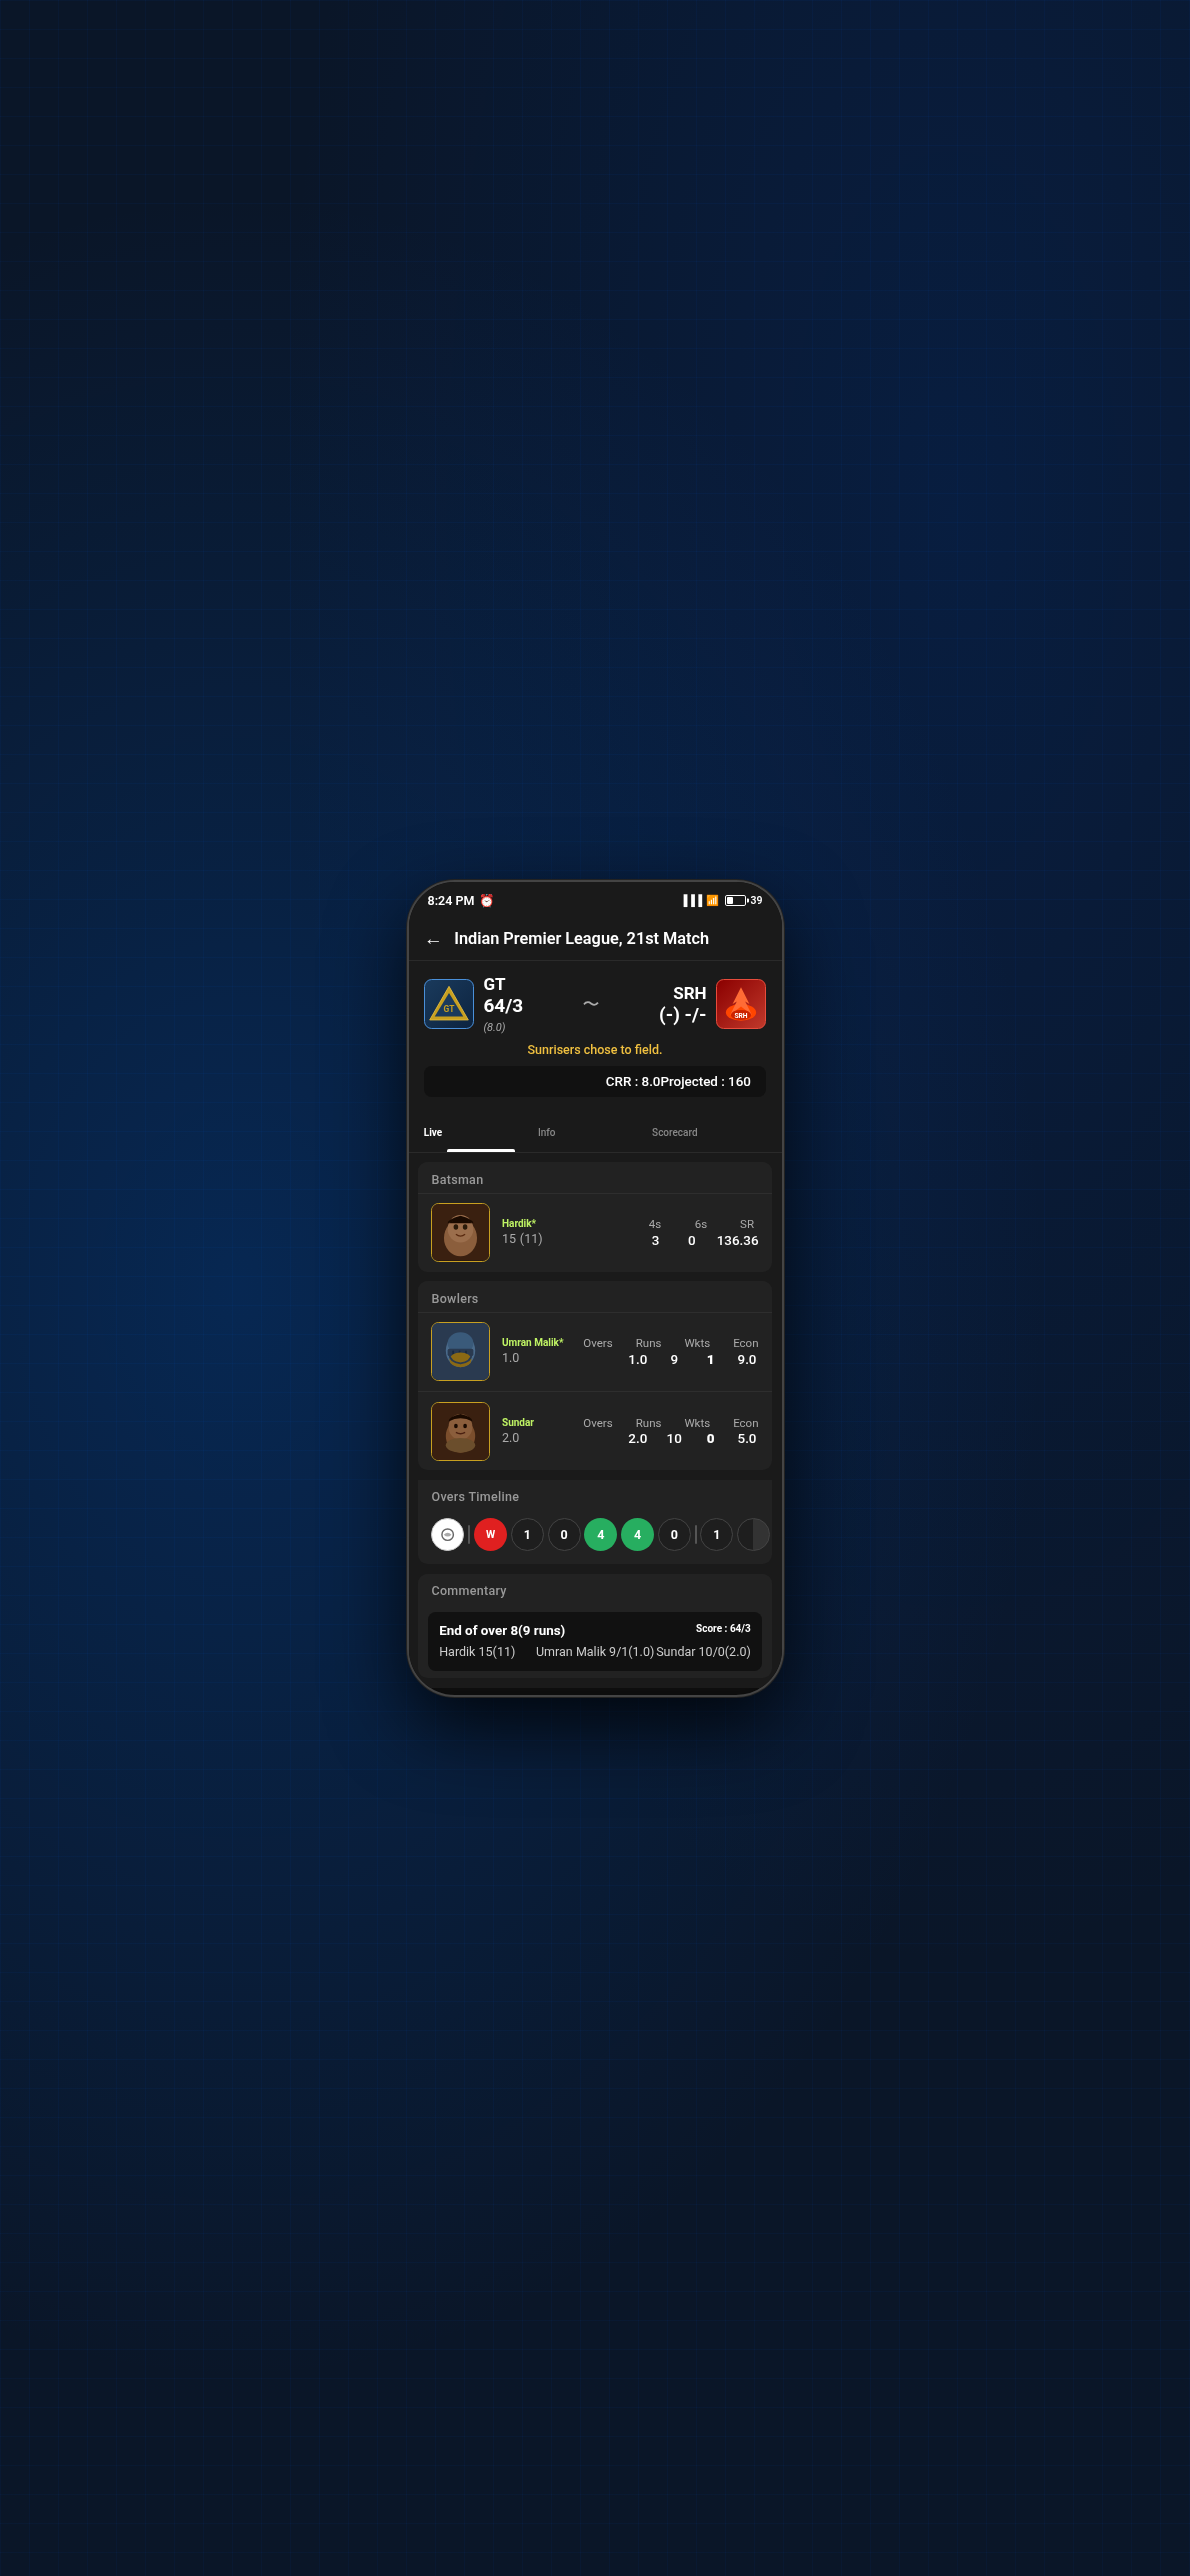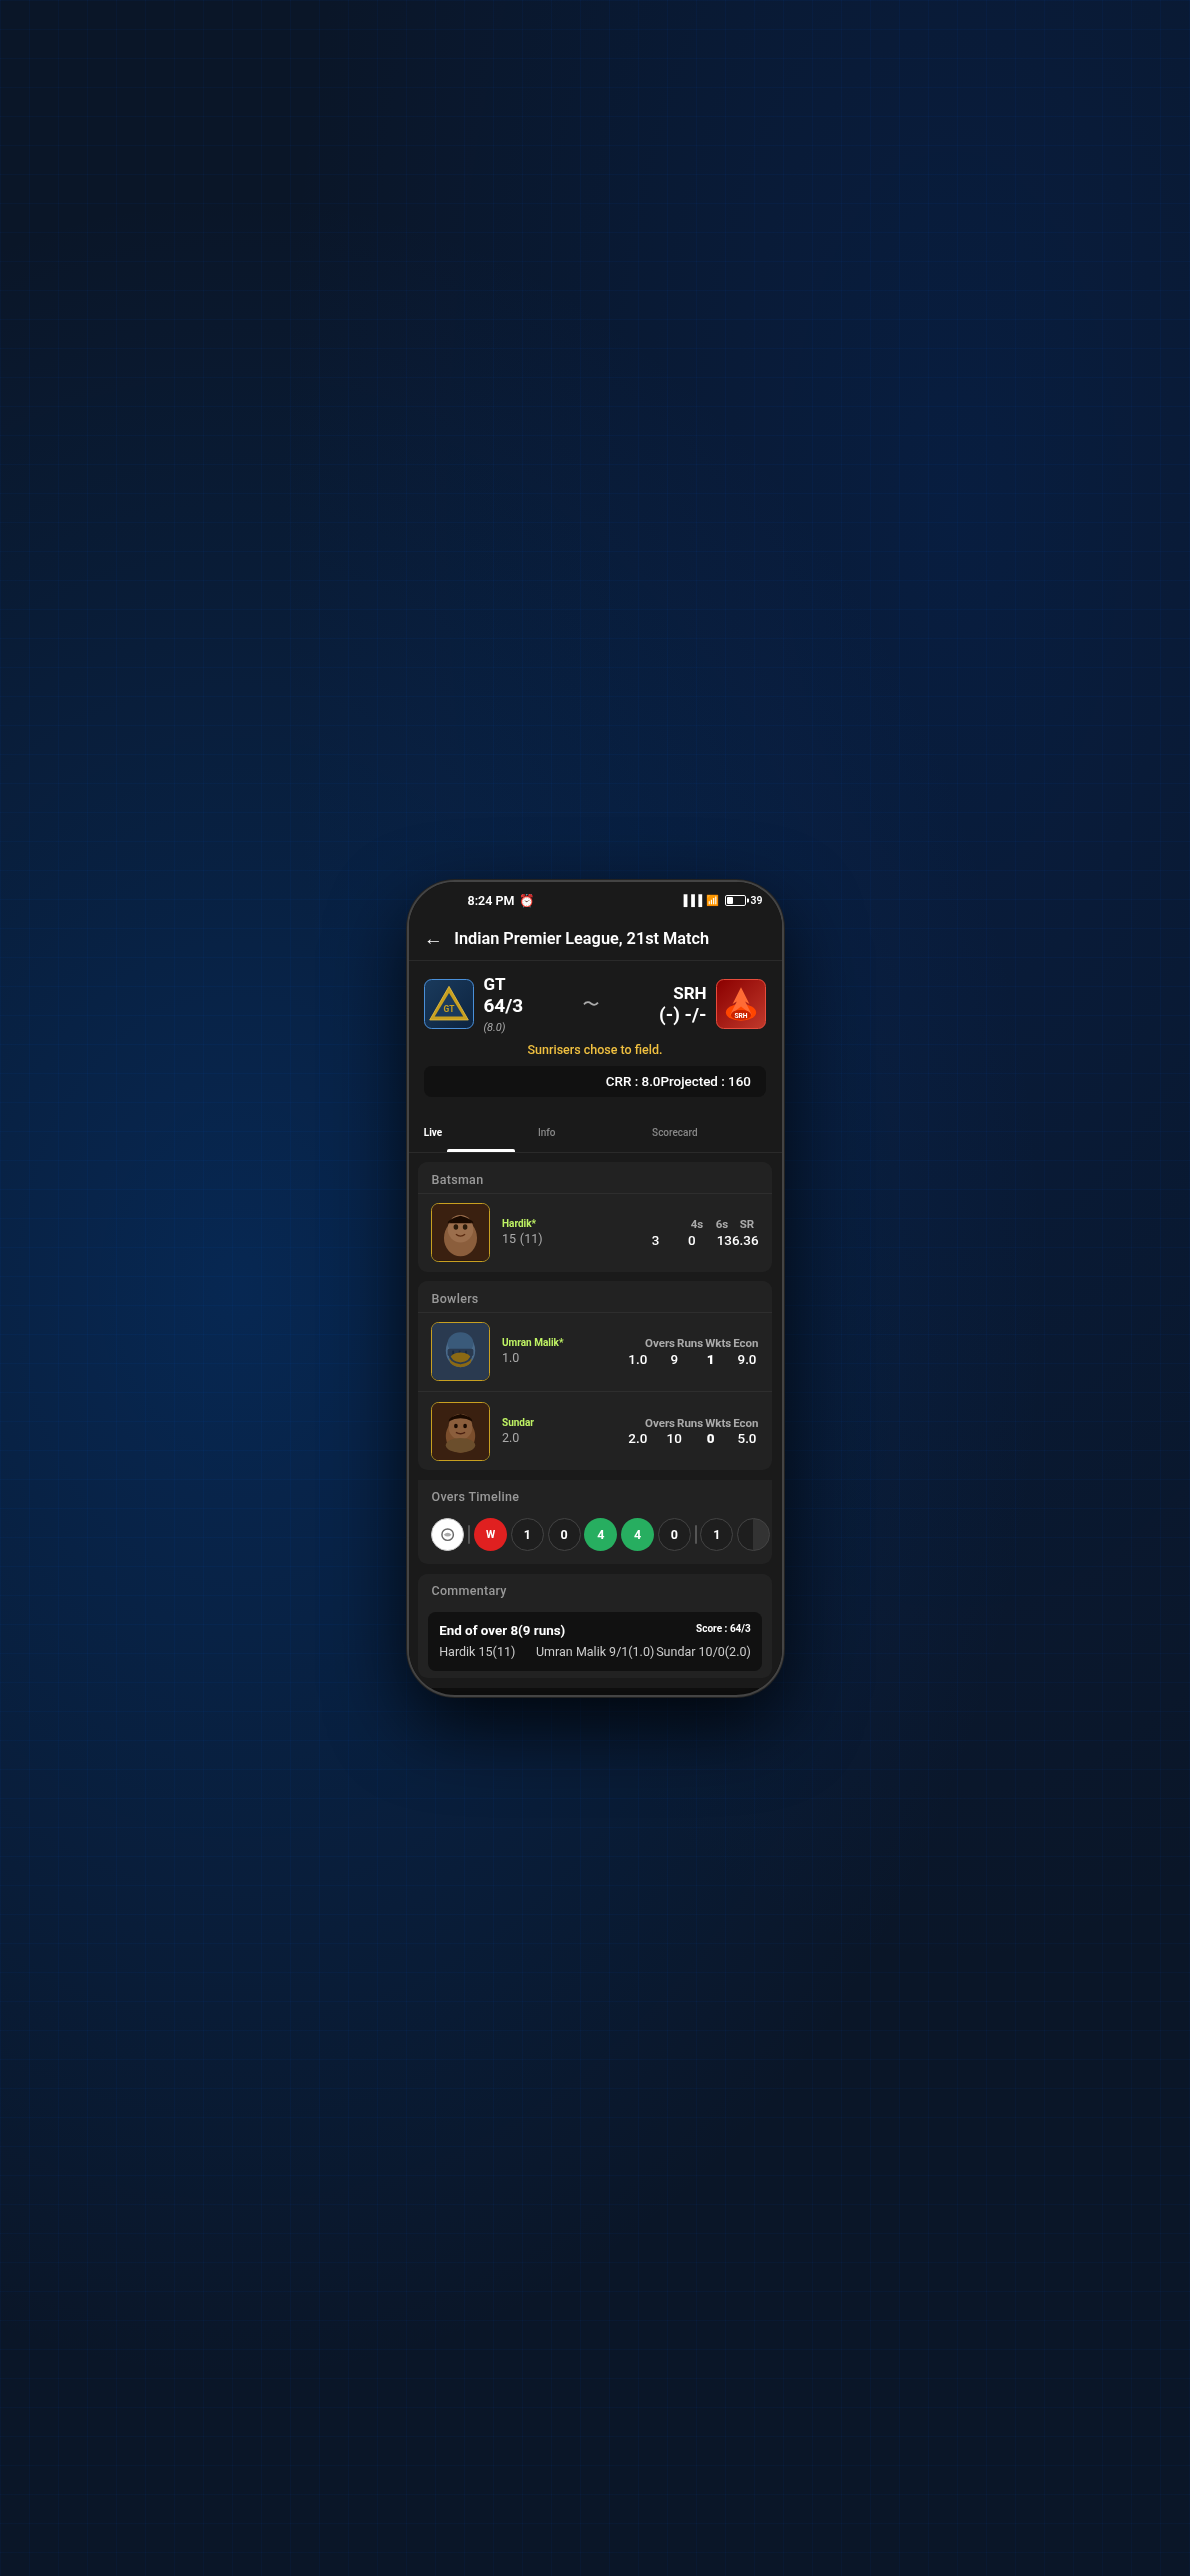--- a/index.html
+++ b/index.html
@@ -40,21 +40,20 @@
       align-items: center;
       font-size: 12.5px;
       color: #fff;
       font-weight: 600;
     }
 
     .status-bar-left {
       display: flex;
       align-items: center;
       gap: 4.8px;
-      margin-left: 40px;
     }
 
     .status-bar-right {
       display: flex;
       align-items: center;
       gap: 4.8px;
       font-size: 10.5px;
     }
 
     .battery-icon {
@@ -321,24 +320,23 @@
 
     .player-stats {
       display: flex;
       flex-direction: column;
       align-items: flex-end;
       gap: 1.9px;
     }
 
     .stats-labels {
       display: flex;
-      gap: 2px;
+      gap: 23px;
       color: #aaa;
       font-size: 11.5px;
-      font-weight: bold;
     }
 
     .stats-values {
       display: flex;
       gap: 13.4px;
       color: #fff;
       font-size: 13.4px;
       font-weight: 500;
     }
 

